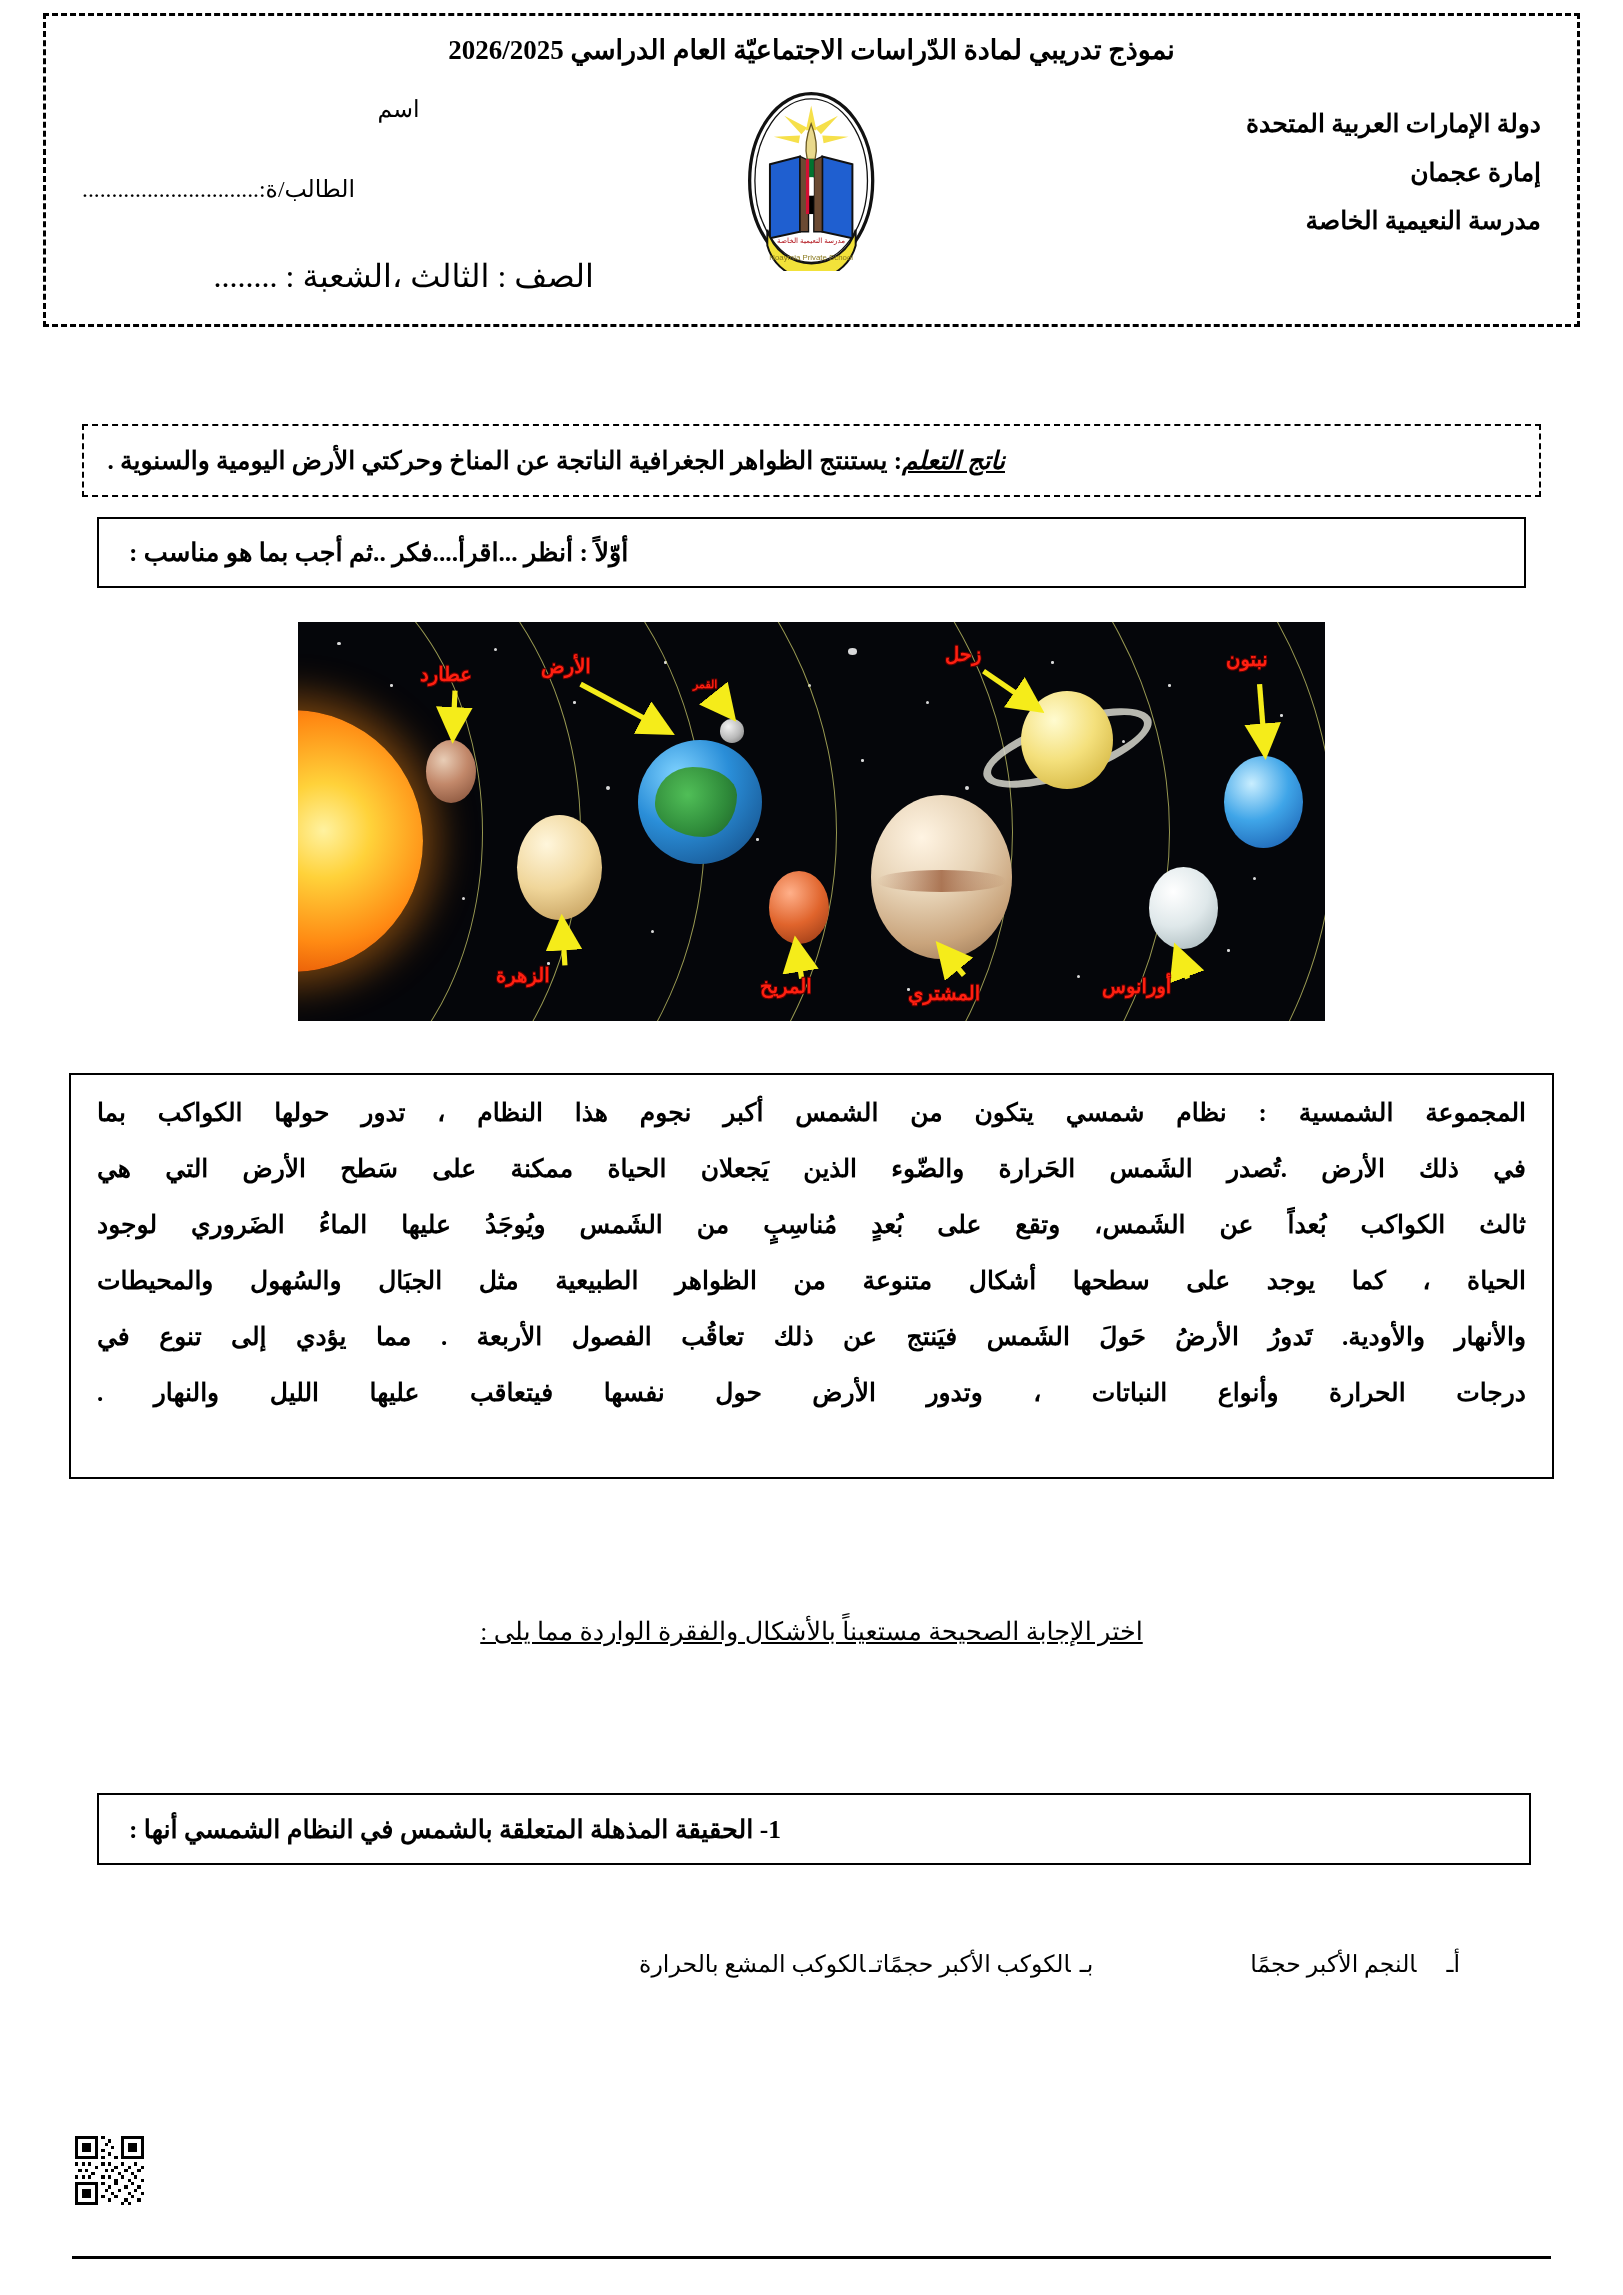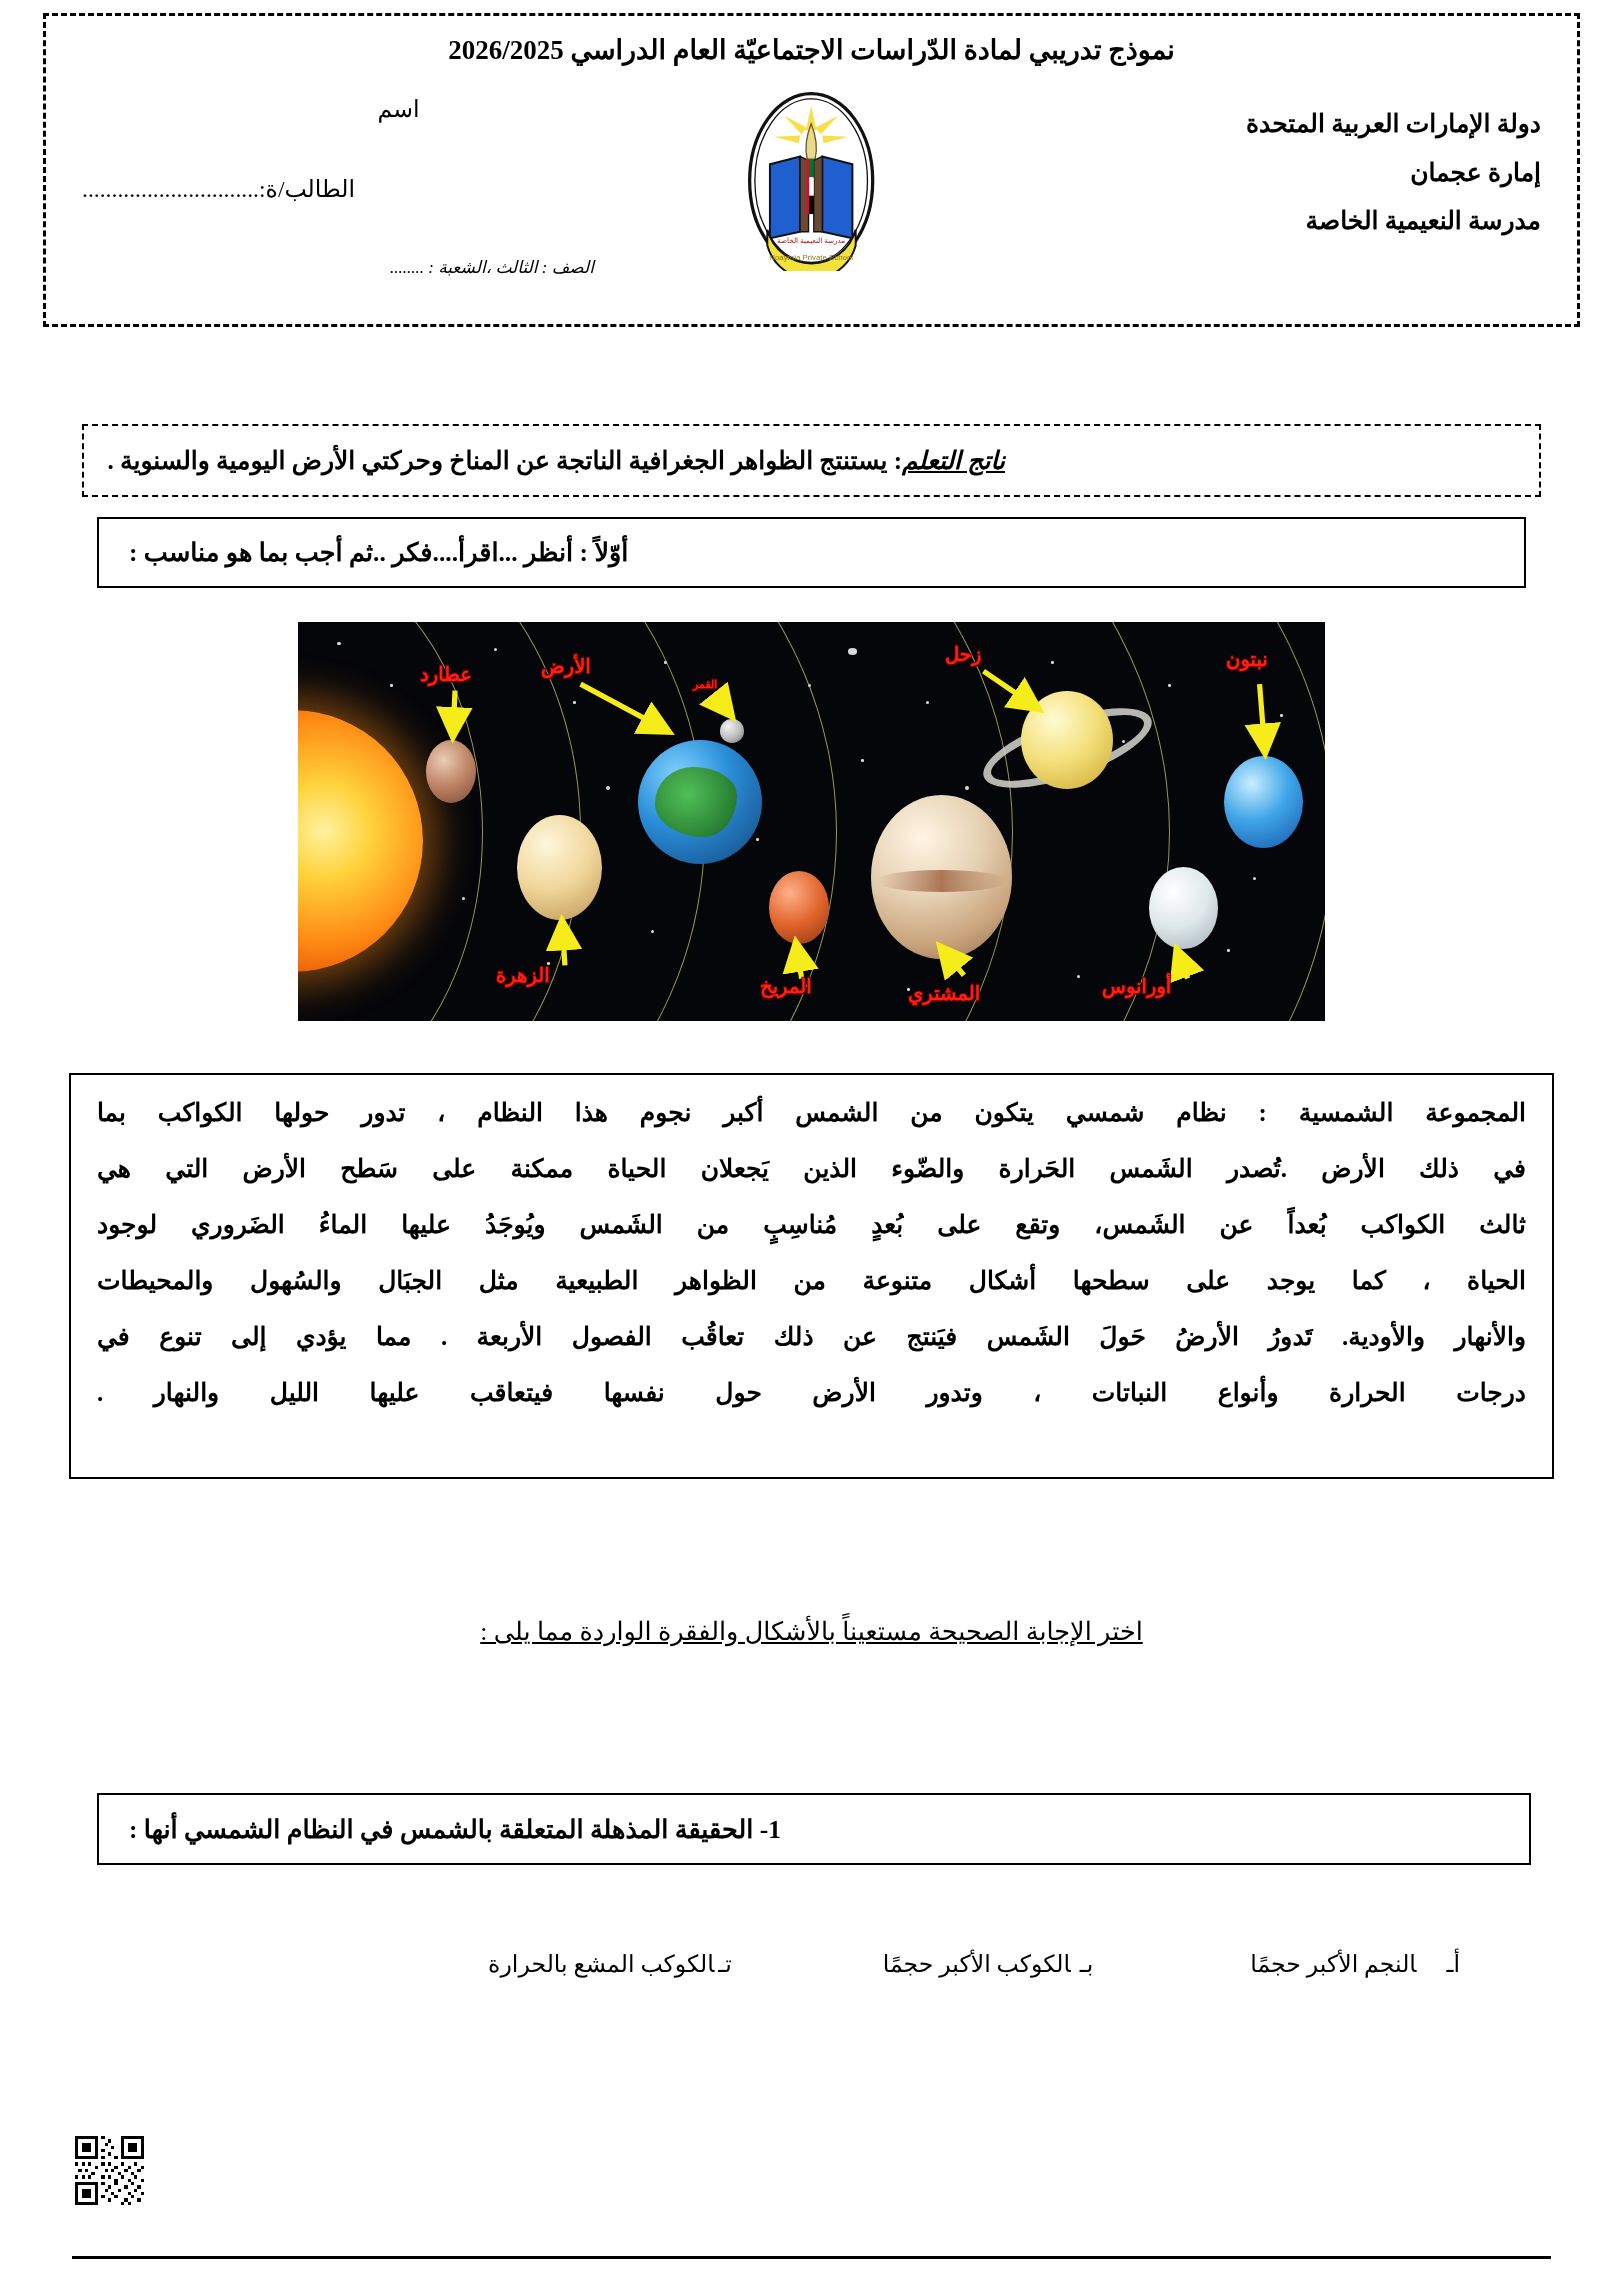--- a/index.html
+++ b/index.html
@@ -89,26 +89,25 @@
     padding-left: 118px;
   }
   .field-student {
     font-size: 23.6px;
     margin-top: 52px;
     text-align: left;
     white-space: nowrap;
     padding-right: 16.4px;
   }
   .field-class {
-    font-size: 17px;
+    font-size: 32px;
     margin-top: 54px;
     text-align: right;
     white-space: nowrap;
     padding-right: 3.3px;
-    font-style: italic;
   }
 
   
   .logo {
     width: 141px;
     height: 180px;
     position: relative;
   }
 
   
@@ -316,21 +315,21 @@
     justify-content: flex-start;
     align-items: baseline;
     direction: rtl;
   }
   .opt {
     font-size: 23.6px;
     white-space: nowrap;
   }
   .opt-a { margin-right: 65px; }
   .opt-b { margin-right: 157px; }
-  .opt-c { margin-right: 151px; }
+  .opt-c { }
   .opt .lbl { margin-left: 30px; }
   .opt-b .lbl { margin-left: 9.2px; }
   .opt-c .lbl { margin-left: 3.9px; }
 
   
   .qr {
     position: absolute;
     left: 75px;
     top: 2136px;
     width: 69px;

